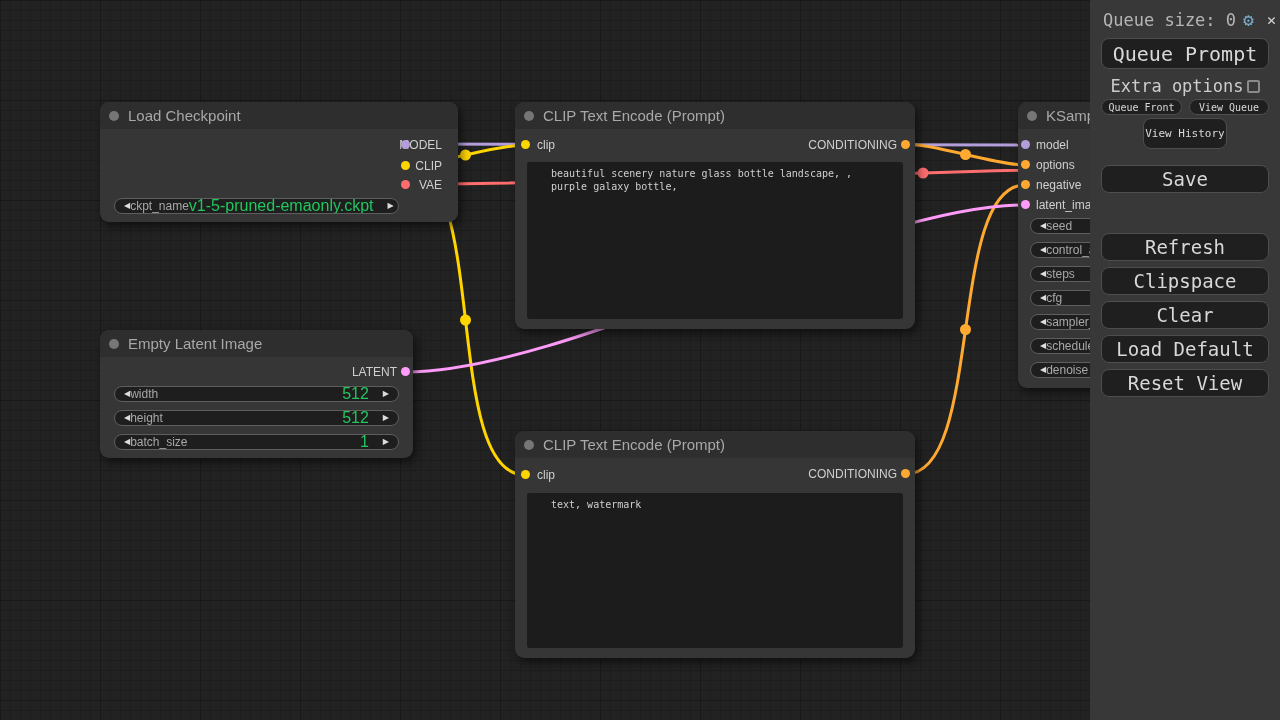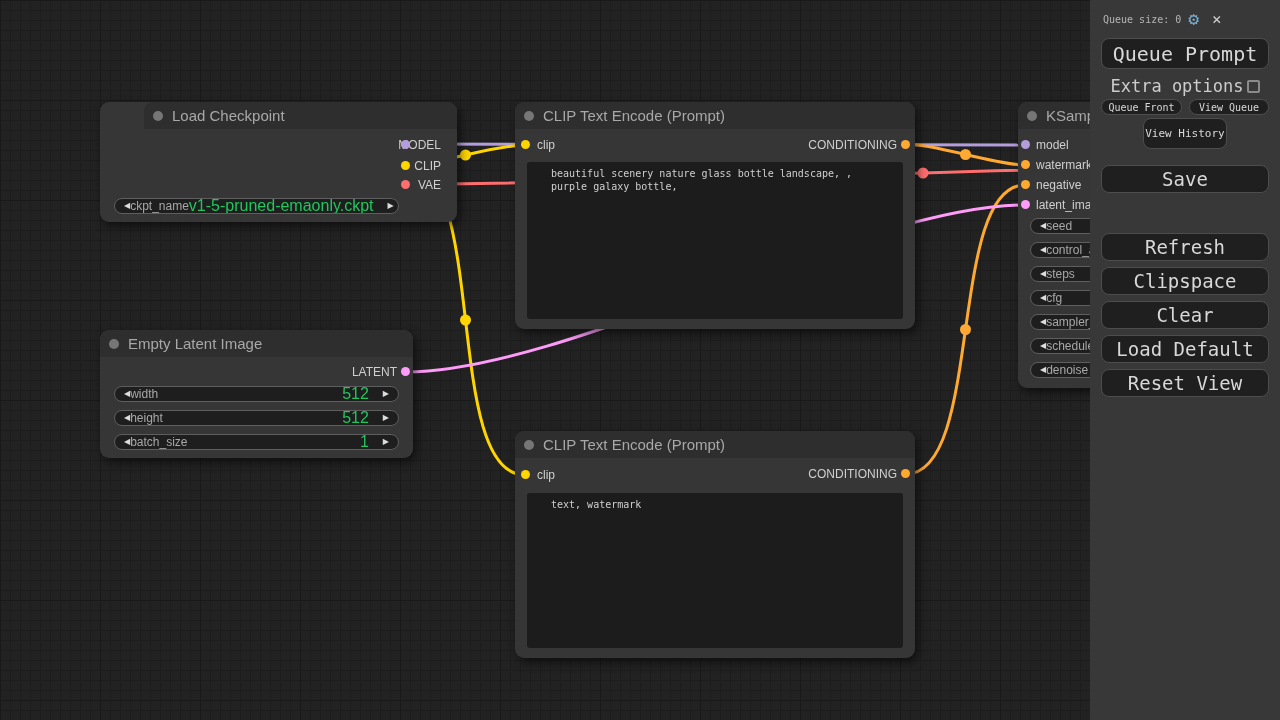--- a/index.html
+++ b/index.html
@@ -45,21 +45,21 @@
     font-family:"DejaVu Sans Mono",monospace;font-size:10px;line-height:13px;
     color:#cfcfcf;padding:5px 24px;box-sizing:border-box;white-space:pre-wrap;
   }
 
   
   #sidebar{
     position:absolute;left:1090px;top:0;width:190px;height:720px;background:#383838;
     z-index:10;font-family:"DejaVu Sans Mono",monospace;
   }
   #queue-row{position:absolute;left:13px;top:10px;right:8px;display:flex;align-items:center;}
-  #queue-size{font-size:10px;color:#b5b5b5;white-space:nowrap;}
+  #queue-size{font-size:17px;color:#b5b5b5;white-space:nowrap;}
   #gear{font-size:18px;color:#79aecf;margin-left:7px;cursor:pointer;line-height:18px;}
   #close-x{font-size:15px;font-weight:bold;color:#d2d2d2;margin-left:13px;cursor:pointer;}
   .mbtn{
     position:absolute;background:#1f1f1f;border:1px solid #4d4d4d;border-radius:8px;
     color:#d8d8d8;display:flex;align-items:center;justify-content:center;
     box-sizing:border-box;cursor:pointer;text-align:center;
   }
   #queue-prompt{left:11px;top:38px;width:168px;height:31px;font-size:20px;}
   #extra-row{position:absolute;left:0;top:76px;width:190px;display:flex;align-items:center;justify-content:center;}
   #extra-label{font-size:17px;color:#cccccc;}
@@ -83,21 +83,21 @@
       <path d="M406,184 C664.5585040179494,184 1181.4414959820506,162 1440,162" stroke="#FF6E6E" stroke-width="3" fill="none"></path>
       <circle cx="923" cy="173" r="5.5" fill="#FF6E6E"></circle>
       <path d="M906,144 C936.2096838778562,144 994.7903161221438,165 1025,165" stroke="#FFA931" stroke-width="3" fill="none"></path>
       <circle cx="965.5" cy="154.5" r="5.5" fill="#FFA931"></circle>
       <path d="M906,474 C984.1352993211135,474 946.8647006788865,185 1025,185" stroke="#FFA931" stroke-width="3" fill="none"></path>
       <circle cx="965.5" cy="329.5" r="5.5" fill="#FFA931"></circle>
       <path d="M406,372 C566.282952930123,372 864.717047069877,205 1025,205" stroke="#FF9CF9" stroke-width="3" fill="none"></path>
       <circle cx="715.5" cy="288.5" r="5.5" fill="#FF9CF9"></circle>
     </svg>
 
-  <div class="node" style="left:100px;top:102px;width:313px;height:120px;padding-left:44px;">
+  <div class="node" style="left:100px;top:102px;width:358px;height:120px;">
     <div class="node-title">
       <div class="collapse-dot"></div>
       <span>Load Checkpoint</span>
     </div>
     <div class="slot-label right" style="right:16px;top:36px;">MODEL</div>
     <span class="slot-dot" style="left: 301px; top: 38px; background: rgb(179, 157, 219);"></span>
     <div class="slot-label right" style="right:16px;top:57px;">CLIP</div>
     <span class="slot-dot" style="left: 301px; top: 59px; background: rgb(255, 213, 0);"></span>
     <div class="slot-label right" style="right:16px;top:76px;">VAE</div>
     <span class="slot-dot" style="left: 301px; top: 78px; background: rgb(255, 110, 110);"></span>
@@ -161,21 +161,21 @@
   </div>
 
   <div class="node" style="left:1018px;top:102px;width:270px;height:286px;">
     <div class="node-title">
       <div class="collapse-dot"></div>
       <span>KSampler</span>
     </div>
     <span class="slot-dot" style="left: 3px; top: 38px; background: rgb(179, 157, 219);"></span>
     <div class="slot-label" style="left:18px;top:36px;">model</div>
     <span class="slot-dot" style="left: 3px; top: 58px; background: rgb(255, 169, 49);"></span>
-    <div class="slot-label" style="left:18px;top:56px;">watermark</div>
+    <div class="slot-label" style="left:18px;top:56px;">options</div>
     <span class="slot-dot" style="left: 3px; top: 78px; background: rgb(255, 169, 49);"></span>
     <div class="slot-label" style="left:18px;top:76px;">negative</div>
     <span class="slot-dot" style="left: 3px; top: 98px; background: rgb(255, 156, 249);"></span>
     <div class="slot-label" style="left:18px;top:96px;">latent_image</div>
 
     <div class="widget" style="left:12px;top:116px;width:246px;">
       <span class="arrow">◀</span>
       <span class="wlabel">seed</span>
     </div>
     <div class="widget" style="left:12px;top:140px;width:246px;">

